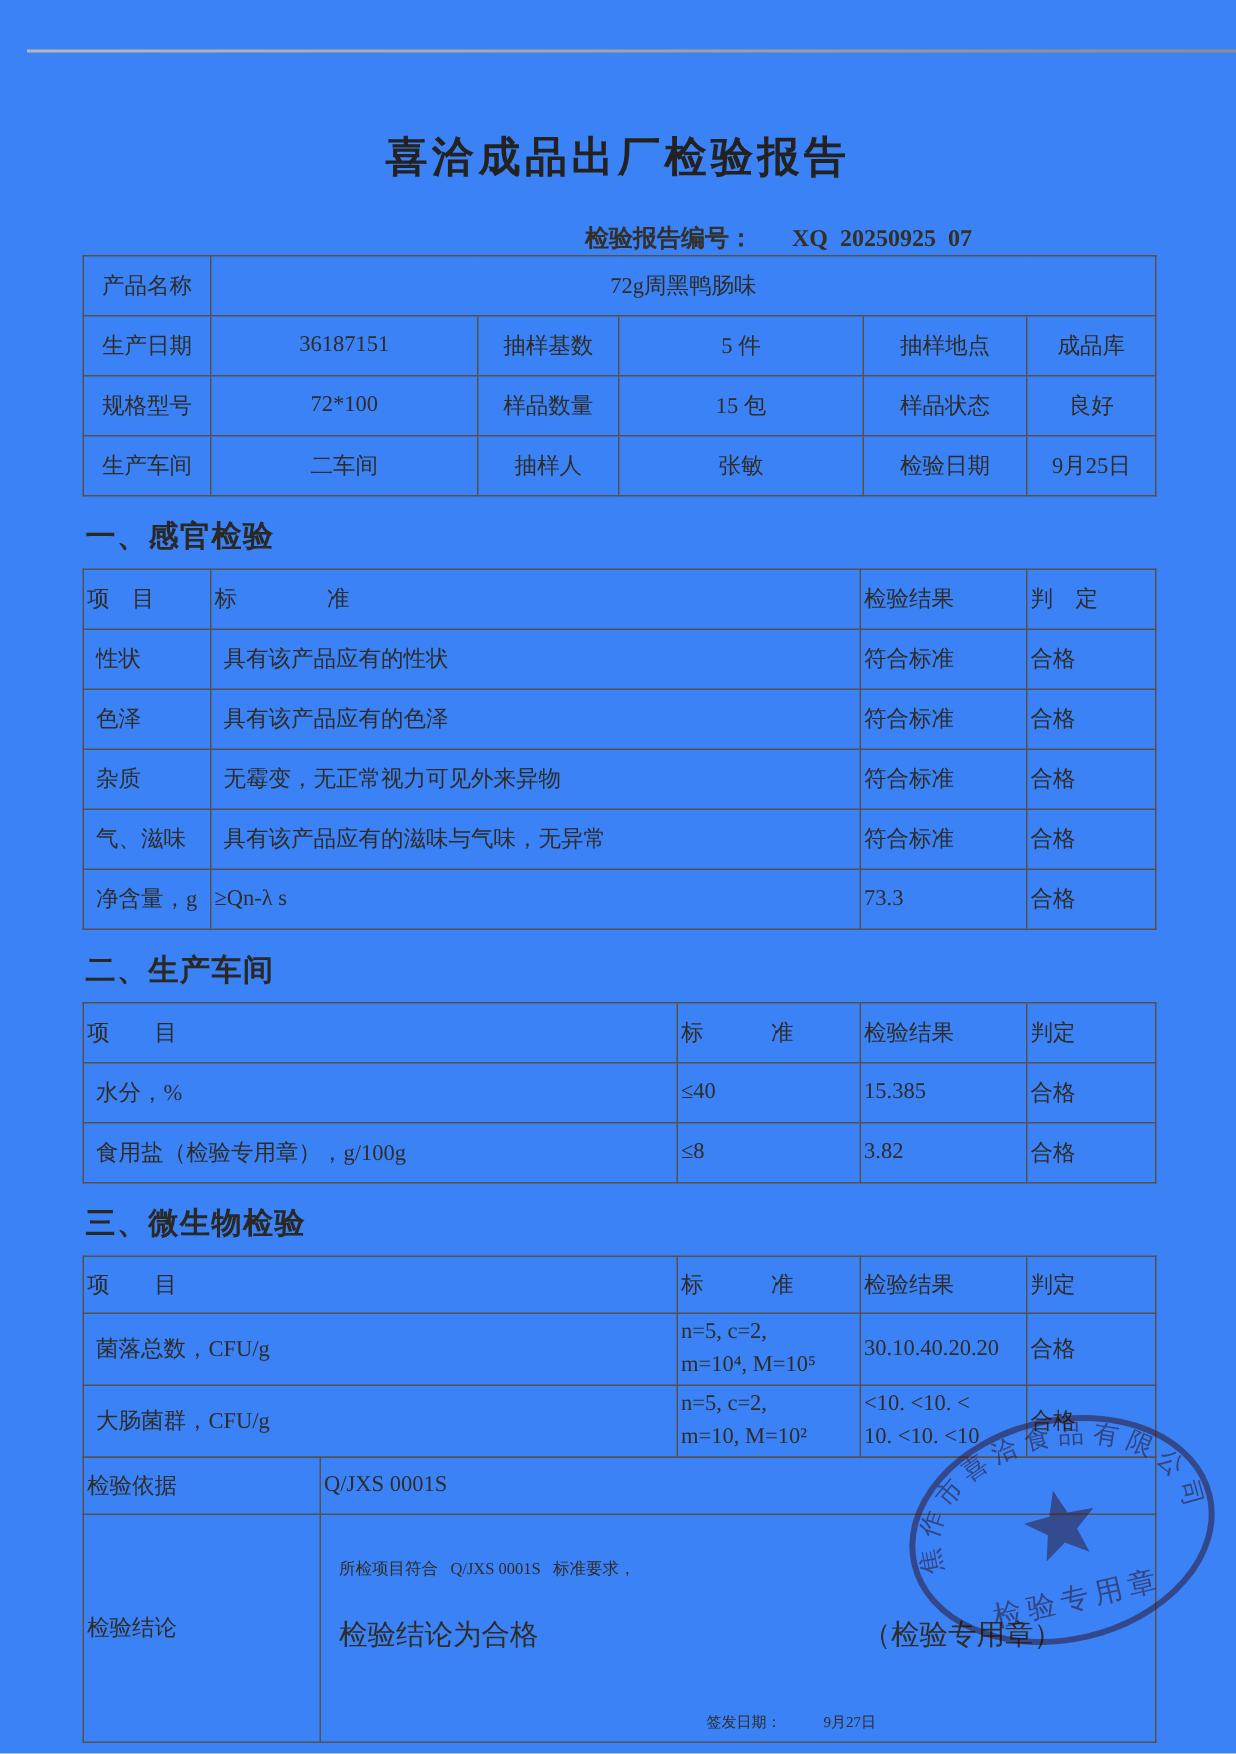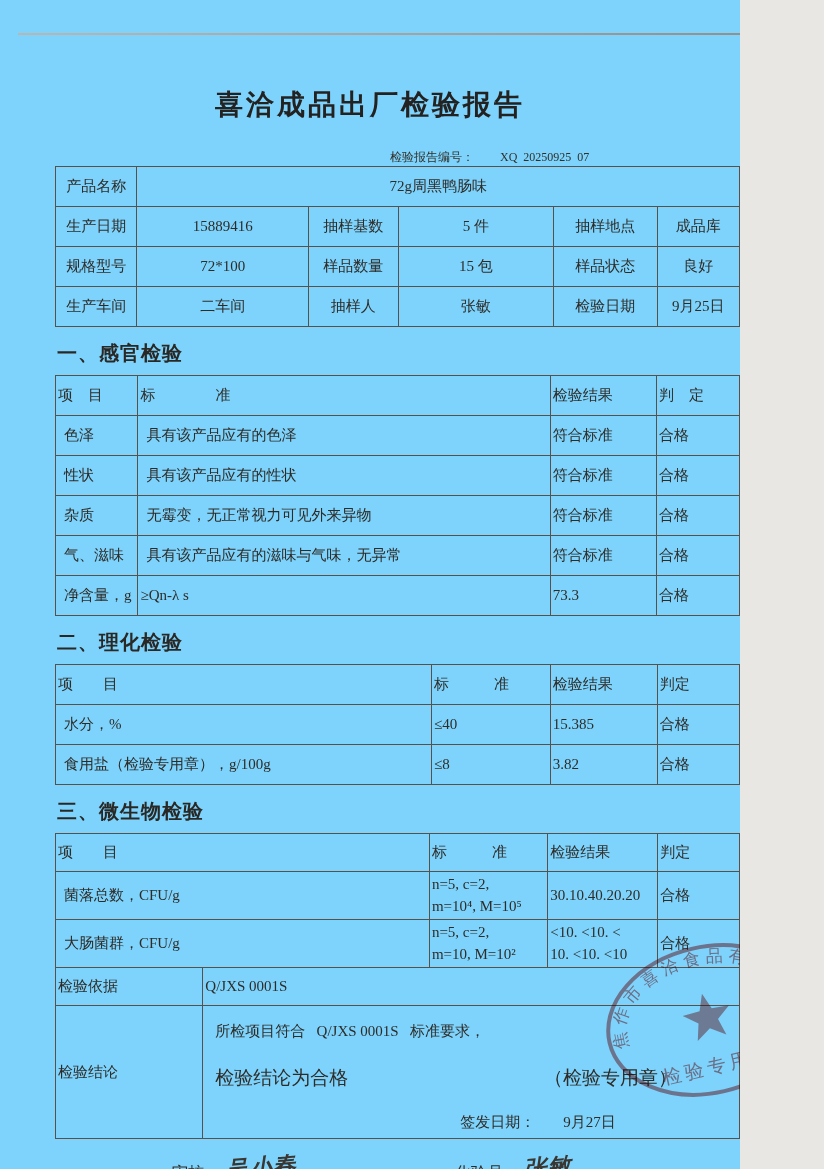--- a/index.html
+++ b/index.html
@@ -1,51 +1,51 @@
 <!DOCTYPE html>
 <html><head>
 <meta charset="utf-8">
 <style>
   html,body{margin:0;padding:0;background:#e9e7e3;}
   .page{
-    position:relative; width:740px; height:1169px; overflow:hidden;
-    background:#7dd3fc; color:#2f2c28;
+    position:relative; width:824px; height:1169px; overflow:hidden;
+    background:#3b82f6; color:#2f2c28;
     font-family:"Liberation Serif", serif;
   }
   .scan-line{position:absolute;top:33px;left:18px;width:806px;height:2px;
     background:linear-gradient(to right,#bab7b2 0%,#a8a5a0 45%,#8f8c88 100%);}
   .title{
     margin:0; padding-top:86px; text-align:center;
     font-family:"Liberation Sans", sans-serif; font-weight:700;
     font-size:28px; letter-spacing:3px; color:#242220;
   }
-  .report-no{margin:25px 0 0 390px; font-size:12px; color:#333029;}
+  .report-no{margin:25px 0 0 390px; font-size:16px; color:#333029;font-weight:bold;}
   .report-no .val{margin-left:26px;}
   .pre{white-space:pre;}
   table.t{border-collapse:collapse; margin-left:55px; table-layout:fixed;}
   table.t td, table.t th{
     border:1px solid #56524b; font-size:15px; font-weight:400;
     overflow:hidden; padding:0 2px; color:#2f2c28;
   }
   .c{text-align:left;}
   .l{text-align:left; padding-left:8px !important;}
   .info td{height:39px; text-align:center;}
   .sec{
     margin:13px 0 8px 57px; font-size:20px; font-weight:700;
     font-family:"Liberation Sans", sans-serif; color:#2a2825; letter-spacing:1px;
   }
   .h40 td, .h40 th{height:39px;}
   .h38 td, .h38 th{height:37px;}
   .h48 td{height:47px;}
   .two-line{line-height:1.45; font-size:14.5px;}
   .flush{margin-top:-1px;font-family:Liberation Serif, serif;}
   .concl-cell{vertical-align:top; padding:8px 0 6px 12px !important;}
-  .concl-line1{margin-top:8px; font-size:15px;}
+  .concl-line1{margin-top:20px; font-size:11px;}
   .concl-line2{margin-top:24px; display:flex; justify-content:space-between; padding-right:62px; font-size:19px;}
-  .concl-line3{margin-top:22px; margin-left:245px; font-size:15px;}
+  .concl-line3{margin-top:38px; margin-left:245px; font-size:10px;}
   .concl-line3 .date{margin-left:28px;}
   .sigs{display:flex; align-items:flex-start; margin:16px 0 0 172px; font-size:16px; color:#2f2c28;}
   .sig-block{display:flex; align-items:baseline;}
   .sig-tester{margin-left:158px;}
   .hand{
     display:inline-block; margin-left:5px; font-size:23px; font-style:italic;
     font-weight:600; color:#3a3631; transform:rotate(-5deg) translateY(-3px);
     letter-spacing:1px;
   }
   .stamp{
@@ -76,21 +76,21 @@
         <col style="width:109px">
         <col style="width:86px">
       </colgroup>
     <tbody>
         <tr>
       <td>产品名称</td>
       <td colspan="5">72g周黑鸭肠味</td>
     </tr>
     <tr>
       <td>生产日期</td>
-      <td>15889416</td>
+      <td>36187151</td>
       <td>抽样基数</td>
       <td>5 件</td>
       <td>抽样地点</td>
       <td>成品库</td>
     </tr>
     <tr>
       <td>规格型号</td>
       <td>72*100</td>
       <td>样品数量</td>
       <td>15 包</td>
@@ -117,28 +117,28 @@
         <col style="width:86px">
       </colgroup>
     <tbody>
         <tr>
       <th class="c">项　目</th>
       <th class="c">标　　　　准</th>
       <th class="c">检验结果</th>
       <th class="c">判　定</th>
     </tr>
     <tr>
+      <td class="l">性状</td>
+      <td class="l">具有该产品应有的性状</td>
+      <td class="c">符合标准</td>
+      <td class="c">合格</td>
+    </tr>
+    <tr>
       <td class="l">色泽</td>
       <td class="l">具有该产品应有的色泽</td>
-      <td class="c">符合标准</td>
-      <td class="c">合格</td>
-    </tr>
-    <tr>
-      <td class="l">性状</td>
-      <td class="l">具有该产品应有的性状</td>
       <td class="c">符合标准</td>
       <td class="c">合格</td>
     </tr>
     <tr>
       <td class="l">杂质</td>
       <td class="l">无霉变，无正常视力可见外来异物</td>
       <td class="c">符合标准</td>
       <td class="c">合格</td>
     </tr>
     <tr>
@@ -149,21 +149,21 @@
     </tr>
     <tr>
       <td class="l">净含量，g</td>
       <td class="c">≥Qn-λ s</td>
       <td class="c">73.3</td>
       <td class="c">合格</td>
     </tr>
   </tbody>
     </table>
 
-  <div class="sec">二、理化检验</div>
+  <div class="sec">二、生产车间</div>
   <table class="t h40">
     <colgroup>
         <col style="width:396px">
         <col style="width:122px">
         <col style="width:111px">
         <col style="width:86px">
       </colgroup>
     <tbody>
         <tr>
       <th class="c">项　　目</th>

